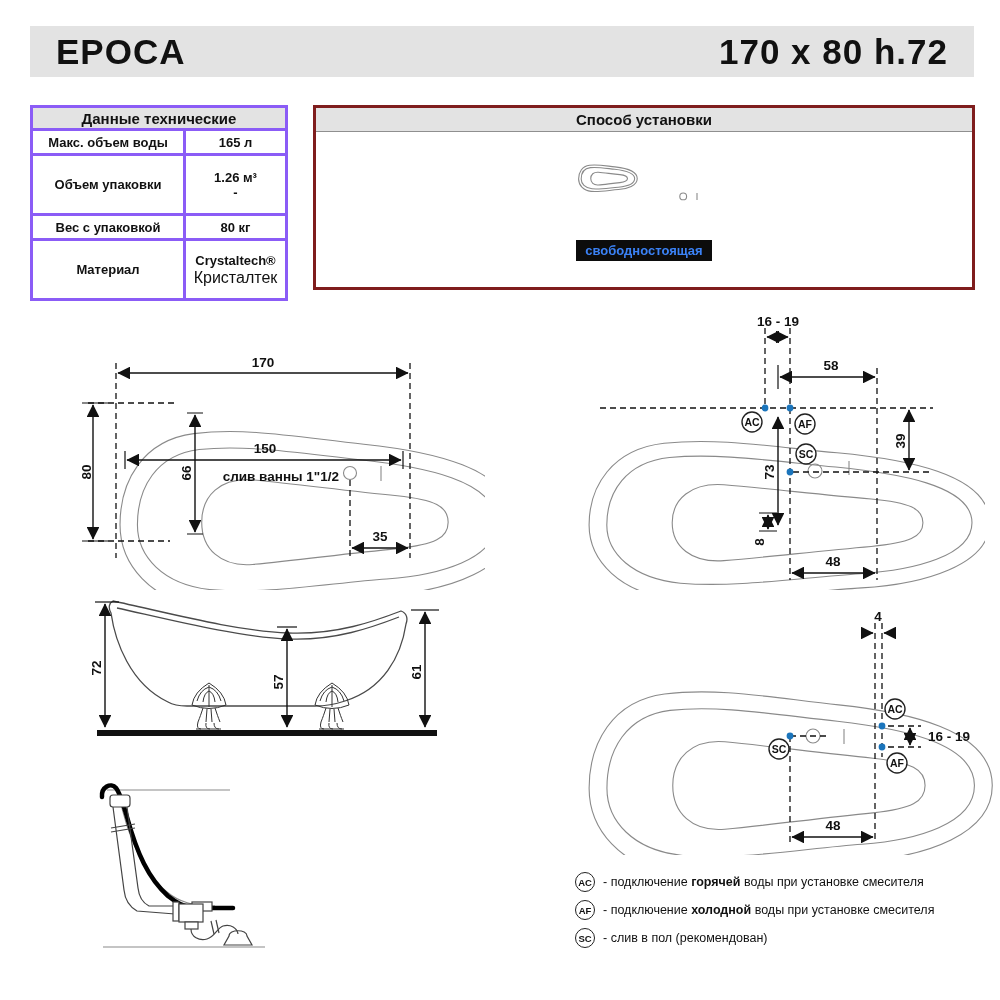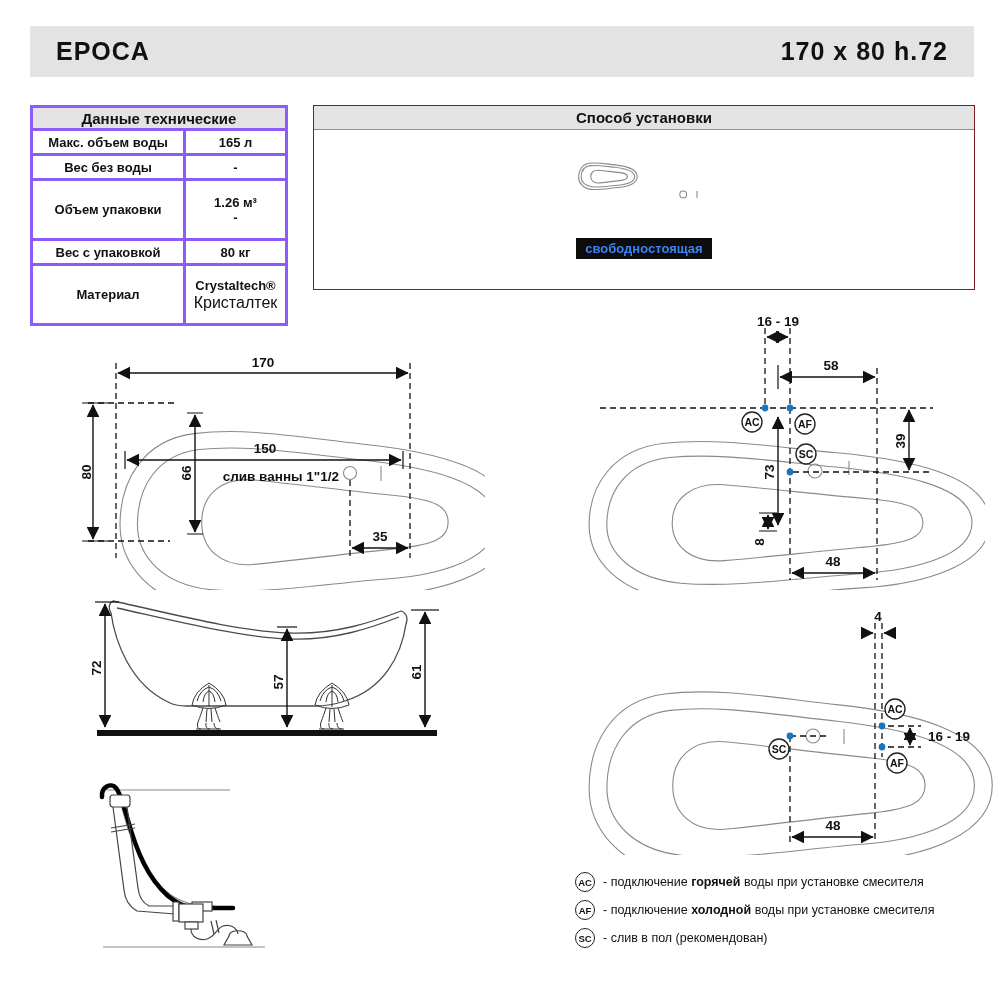--- a/index.html
+++ b/index.html
@@ -4,34 +4,34 @@
 <style>
   * { margin:0; padding:0; box-sizing:border-box; }
   html,body { background:#fff; }
   .page { position:relative; width:1000px; height:1000px; background:#fff;
           font-family:"Liberation Sans", sans-serif; color:#111; overflow:hidden; }
 
   
   .titlebar { position:absolute; left:30px; top:26px; width:944px; height:51px;
               background:#e3e3e3; display:flex; align-items:center; justify-content:space-between;
               padding:0 26px; }
-  .titlebar .t { font-size:25px; font-weight:bold; letter-spacing:1px; }
+  .titlebar .t { font-size:35px; font-weight:bold; letter-spacing:1px; }
 
   
   table.tech { position:absolute; left:30px; top:105px; width:258px; border-collapse:collapse; }
   table.tech th, table.tech td { border:3px solid #8b5cf6; font-size:13px; text-align:center; vertical-align:middle; }
   table.tech th.hdr { background:#e3e3e3; font-size:15px; font-weight:bold; height:23px; }
   table.tech td.lbl { width:153px; font-weight:bold; height:25px; }
   table.tech td.val { font-weight:bold; }
   table.tech .sub { font-weight:normal; font-size:16px; margin-top:1px; }
   table.tech tr.tall td { height:60px; }
 
   
   .install-box { position:absolute; left:313px; top:105px; width:662px; height:185px;
-                 border:1px solid #7f1d1d; }
+                 border:3px solid #7f1d1d; }
   .box-header { height:24px; background:#e3e3e3; border-bottom:1px solid #8f8f8f;
                 display:flex; align-items:center; justify-content:center;
                 font-size:15px; font-weight:bold; }
   .box-body { position:relative; height:160px; display:flex; flex-direction:column; align-items:center; }
   .box-body svg { margin-top:30px; }
   .type-label { margin-top:8px; background:#0c0c0c; color:#3b82f6; font-weight:bold;
                 font-size:13px; padding:3px 9px; }
 
   .abs { position:absolute; }
   svg text { font-family:"Liberation Sans", sans-serif; }
@@ -81,24 +81,20 @@
   </header>
 
   <table class="tech">
     <tbody>
         <tr>
           <th class="hdr" colspan="2">Данные технические</th>
         </tr>
     <tr>
       <td class="lbl">Макс. объем воды</td>
       <td class="val">165 л</td>
-    </tr>
-    <tr>
-      <td class="lbl">Вес без воды</td>
-      <td class="val">-</td>
     </tr>
     <tr class="tall">
       <td class="lbl">Объем упаковки</td>
       <td class="val">
         <div>1.26 м³</div>
         <div>-</div>
       </td>
     </tr>
     <tr>
       <td class="lbl">Вес с упаковкой</td>

